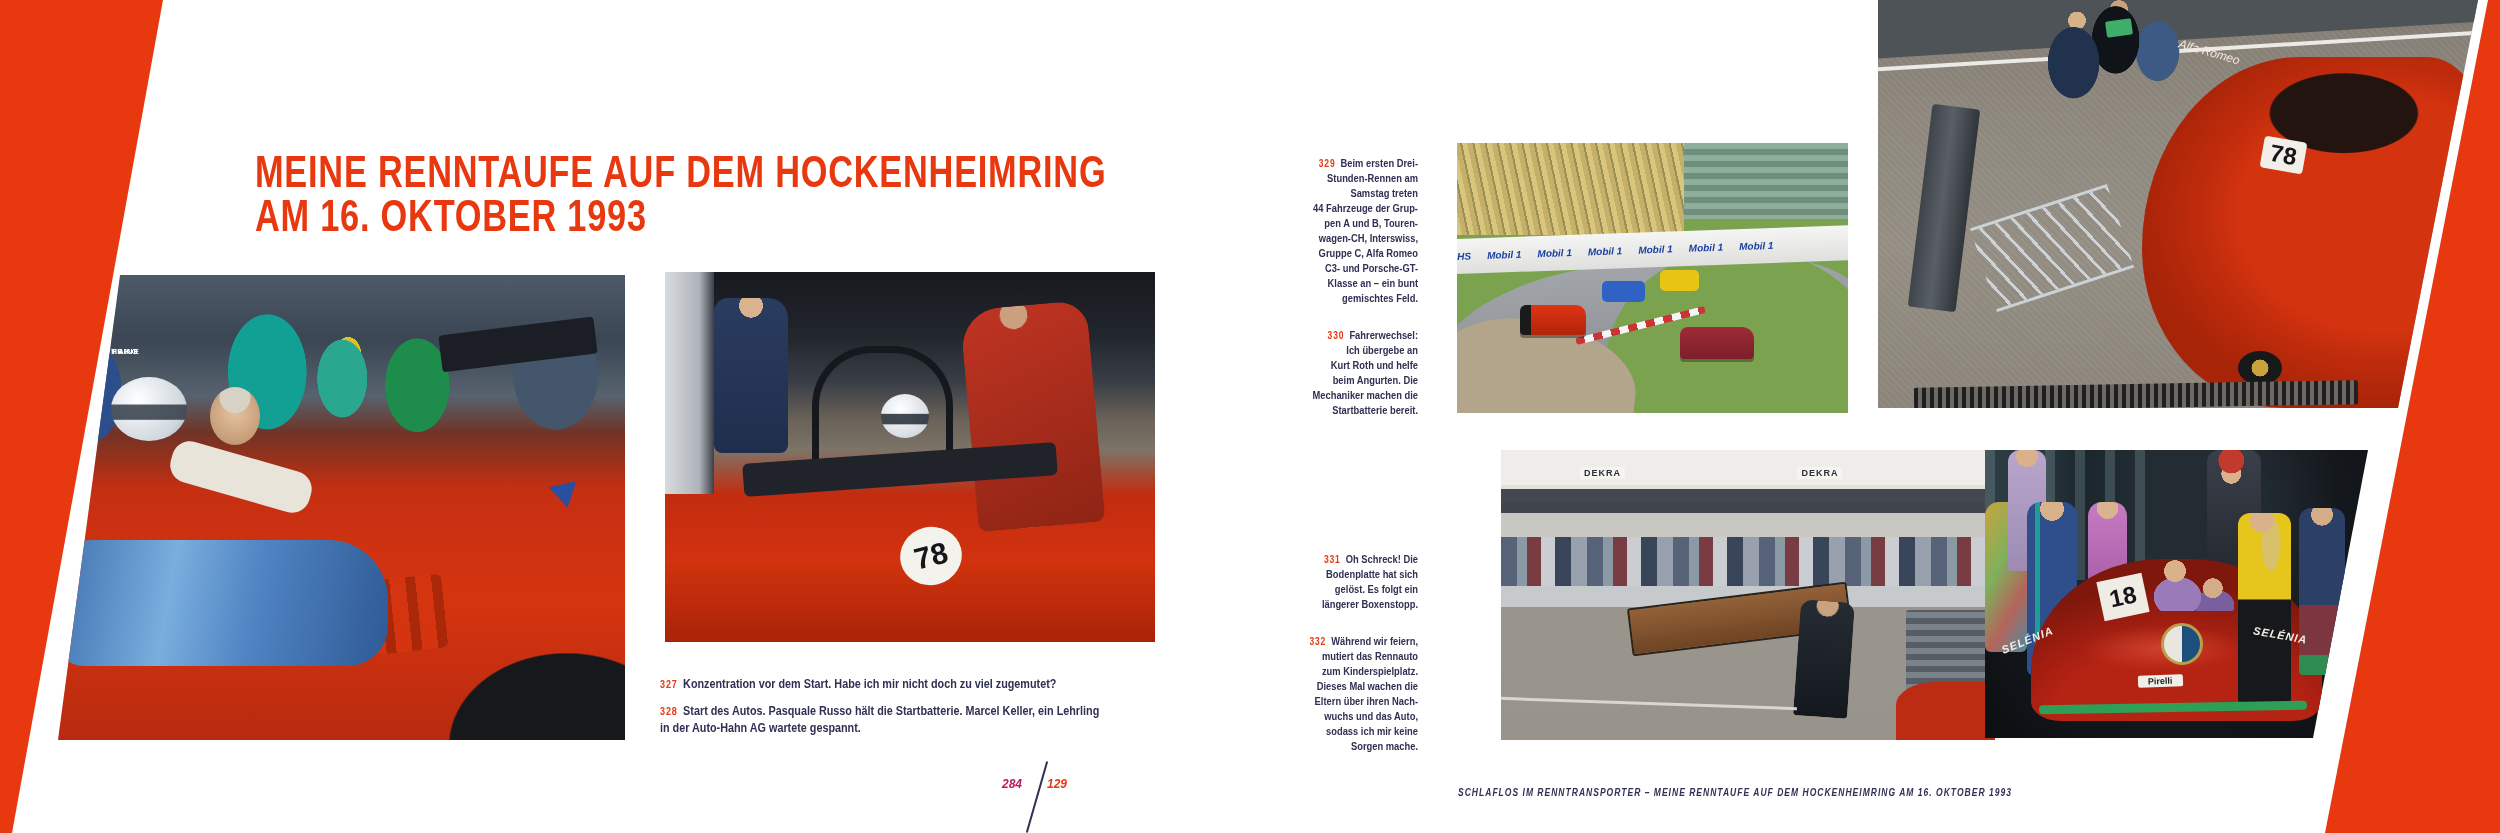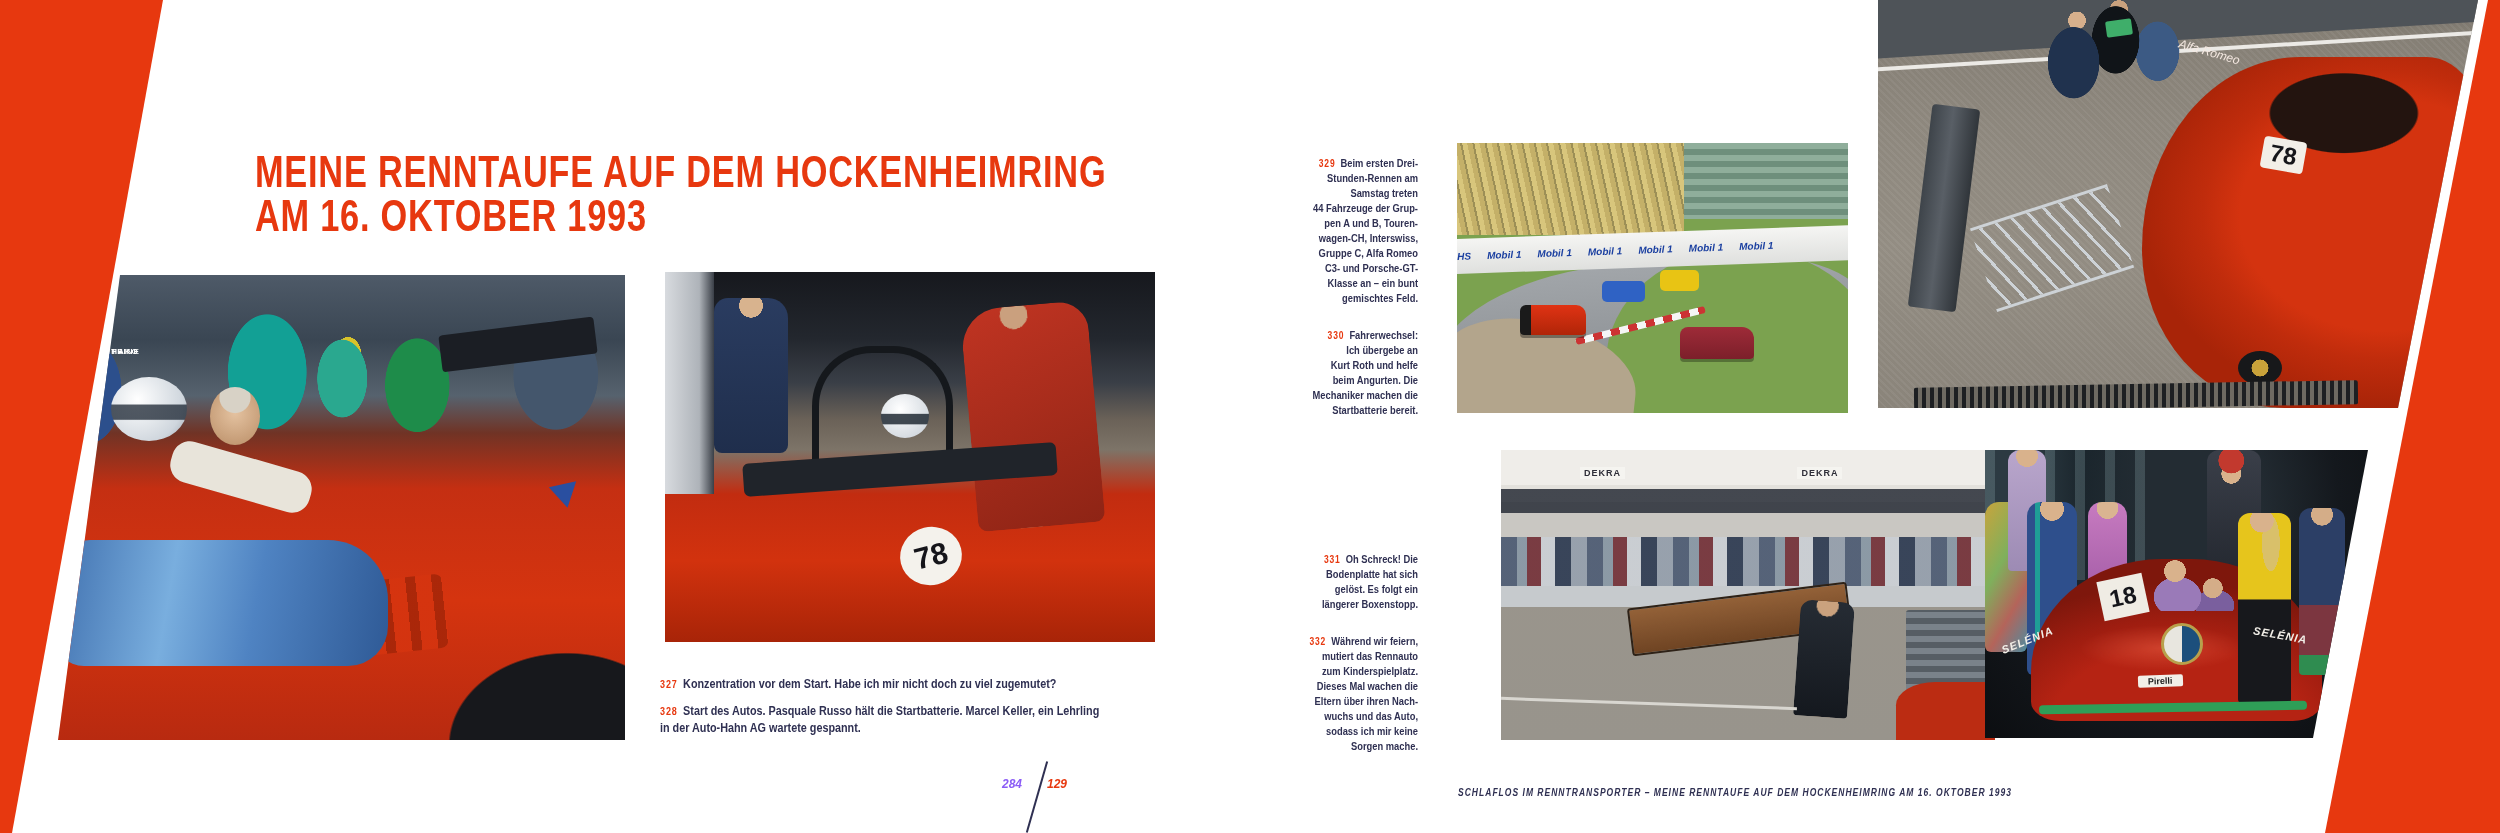--- a/index.html
+++ b/index.html
@@ -221,21 +221,21 @@
   <div class="cap-block" style="color:#2f3052;">
     <div class="cap-item">
       <span class="num" style="color:#e7380f;">327</span><span>Konzentration vor dem Start. Habe ich mir nicht doch zu viel zugemutet?</span>
     </div>
     <div class="cap-item">
       <div><span class="num" style="color:#e7380f;">328</span><span>Start des Autos. Pasquale Russo hält die Startbatterie. Marcel Keller, ein Lehrling</span></div>
       <div>in der Auto-Hahn AG wartete gespannt.</div>
     </div>
   </div>
 
-  <div class="pgnum" style="right:1478px;color:#8b5cf6;">284</div>
+  <div class="pgnum" style="right:1478px;color:#be185d;">284</div>
   <div class="slash" style="background:#2f3052;"></div>
   <div class="pgnum" style="left:1047px;color:#e7380f;">129</div>
 
   <div class="rcol" style="top:156px;color:#2f3052;">
     <div class="blk">
       <div><span class="num" style="color:#e7380f;">329</span><span>Beim ersten Drei-</span></div>
       <div>Stunden-Rennen am</div>
       <div>Samstag treten</div>
       <div>44 Fahrzeuge der Grup-</div>
       <div>pen A und B, Touren-</div>

